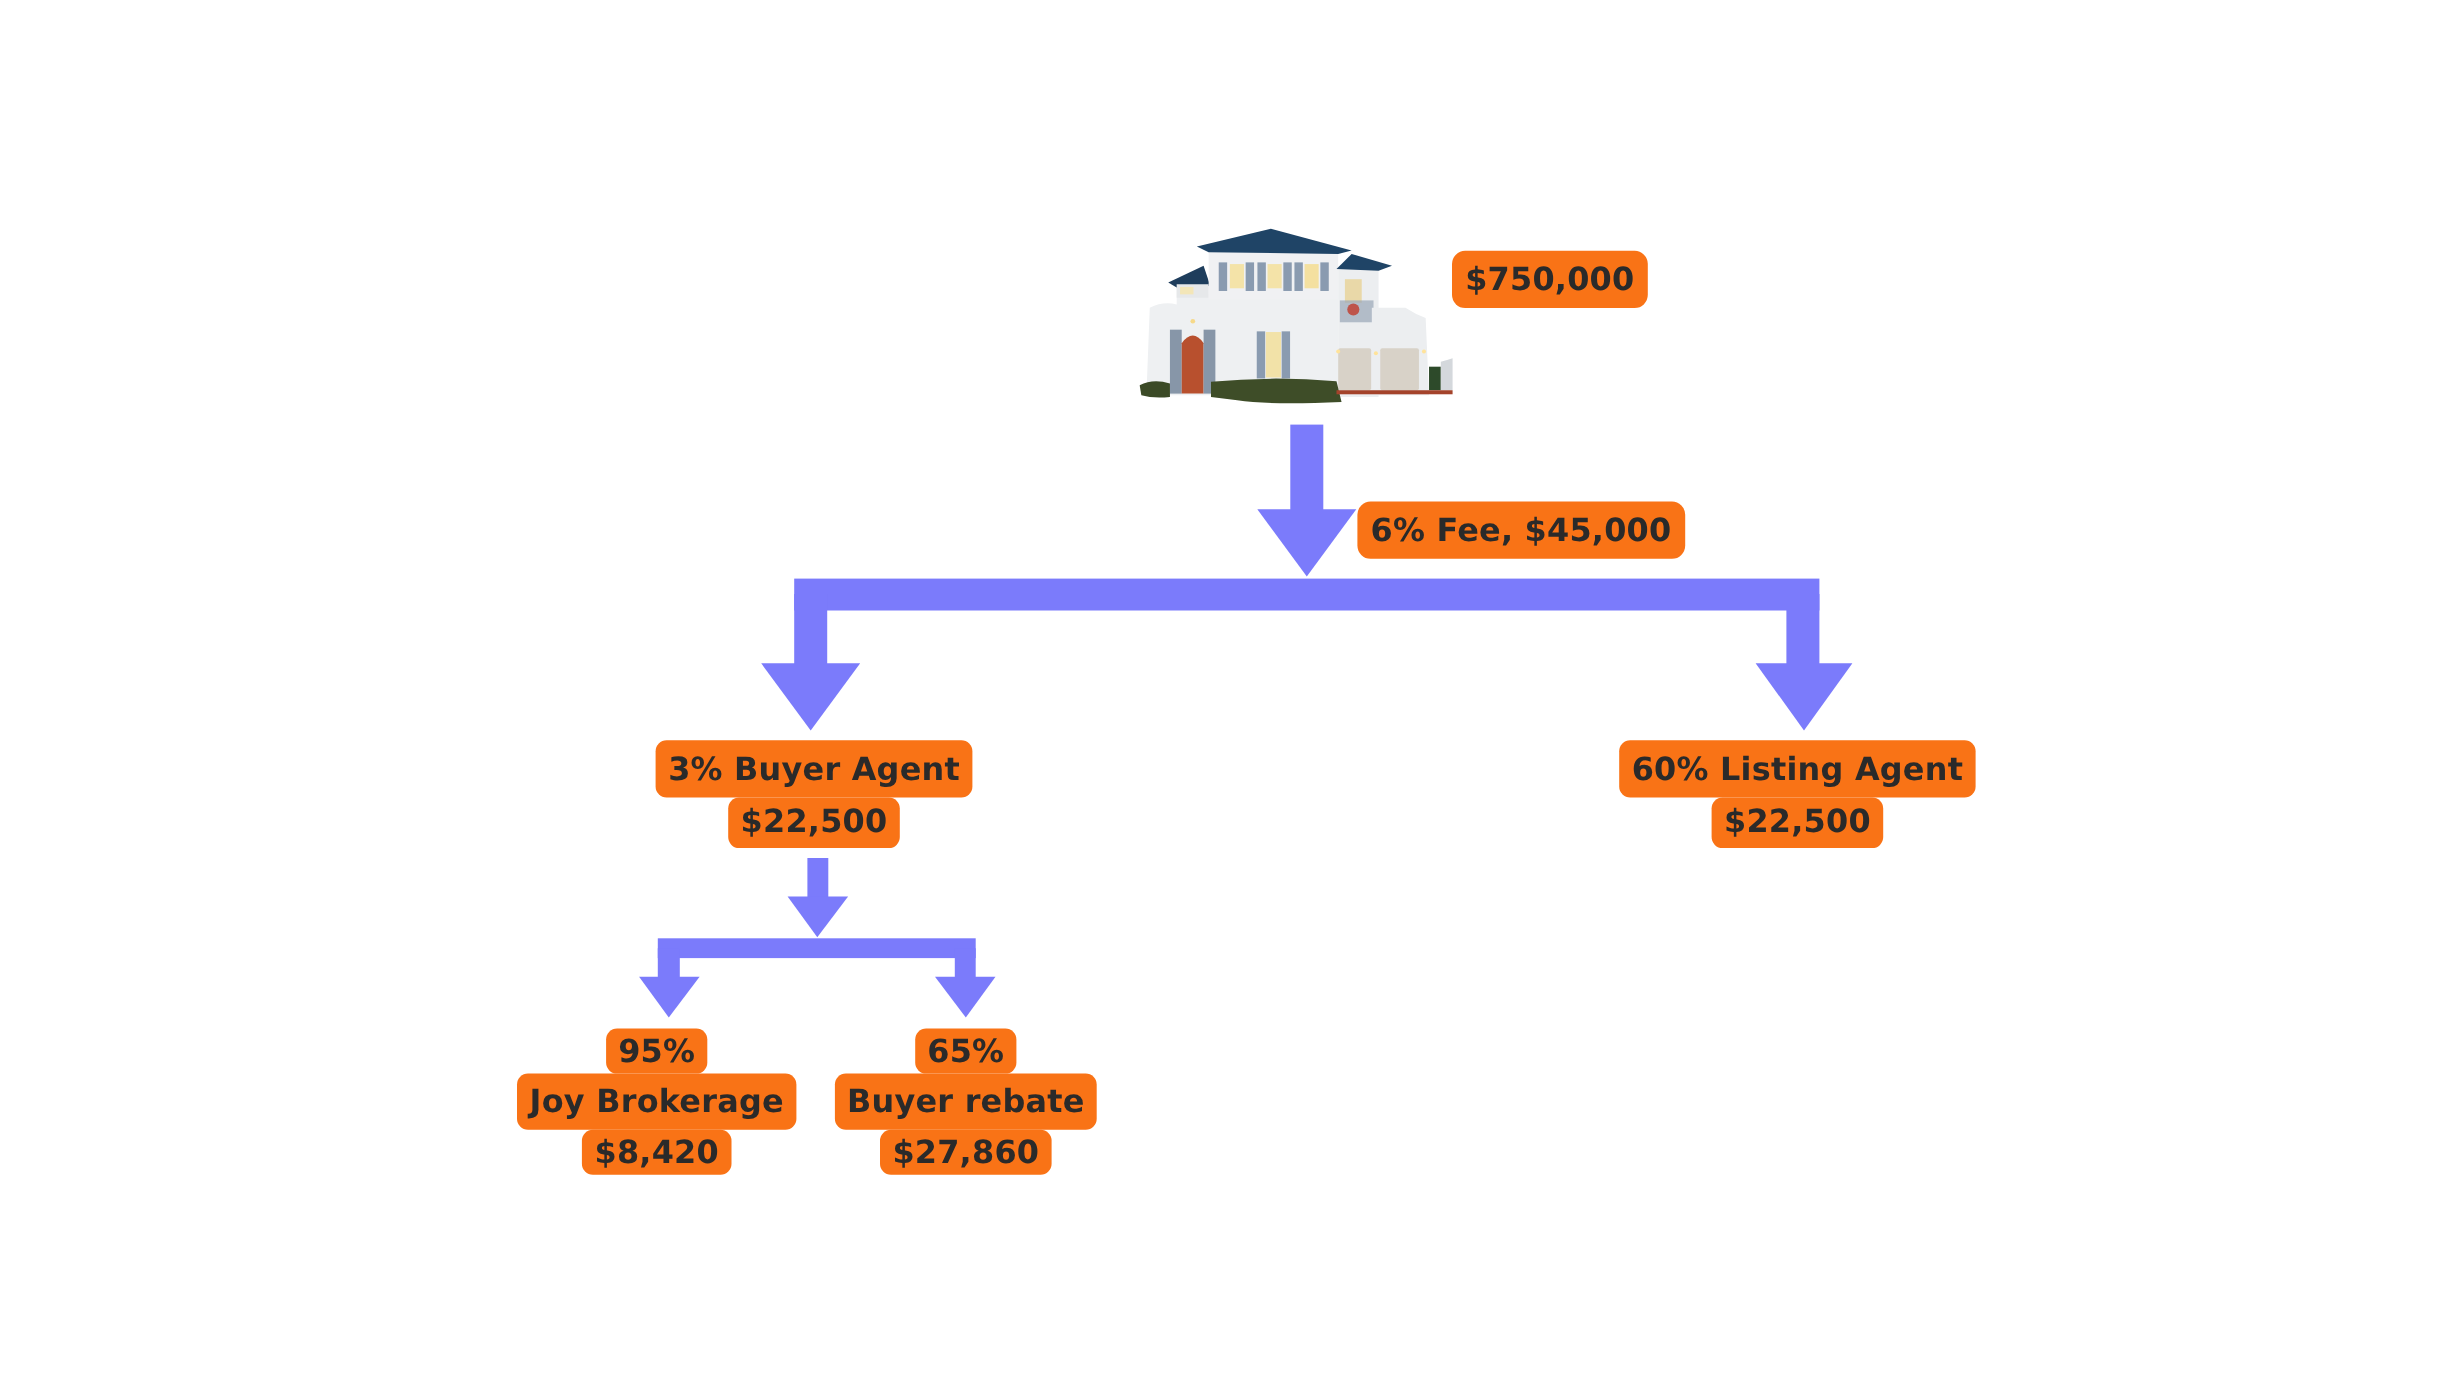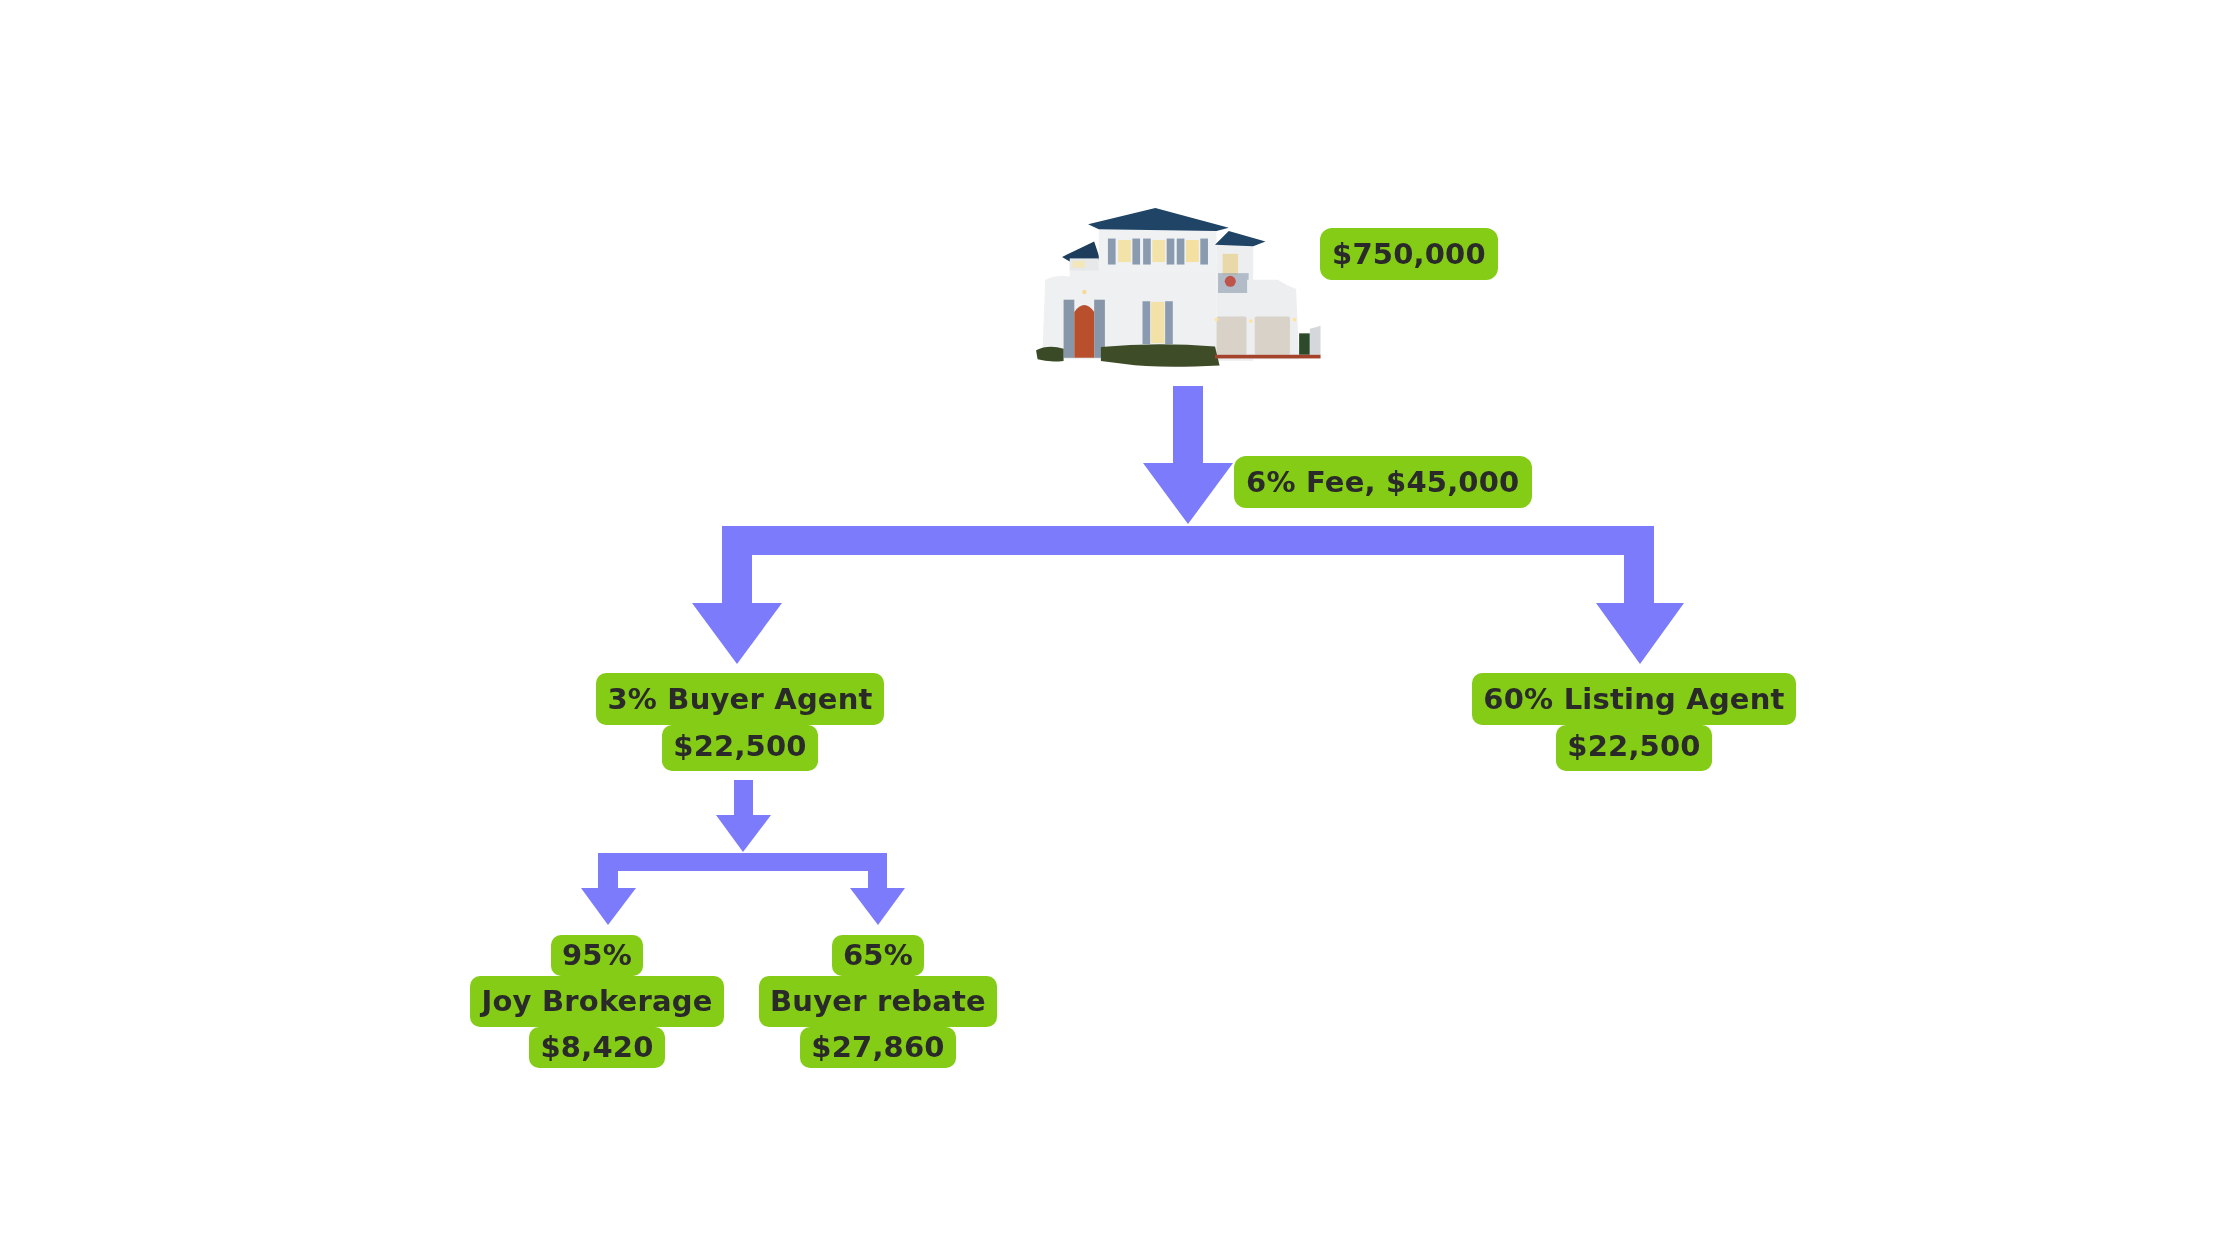--- a/index.html
+++ b/index.html
@@ -11,21 +11,21 @@
     #canvas { position: absolute; left: 0; top: 0; width: 2240px; height: 1260px; }
     .arrows { position: absolute; left: 0; top: 0; }
     .label {
       position: absolute;
       display: flex; flex-direction: column; align-items: center;
       color: #2a2a2a; font-weight: bold;
       font-size: 29px; line-height: 41px;
       letter-spacing: 0.2px;
     }
     .label .ln {
-      background: #84cc16;
+      background: #f97316;
       padding: 0 11px;
       border-radius: 10px;
       white-space: nowrap;
     }
     .label.single .ln { line-height: 52px; padding: 0 12px; border-radius: 12px; }
     .label.two .ln { line-height: 42px; }
     .label.two .ln:first-child { padding-top: 5px; padding-bottom: 5px; }
     .label.two .ln:last-child { padding-bottom: 4px; }
     .house { position: absolute; left: 1033px; top: 200px; }
   </style>

